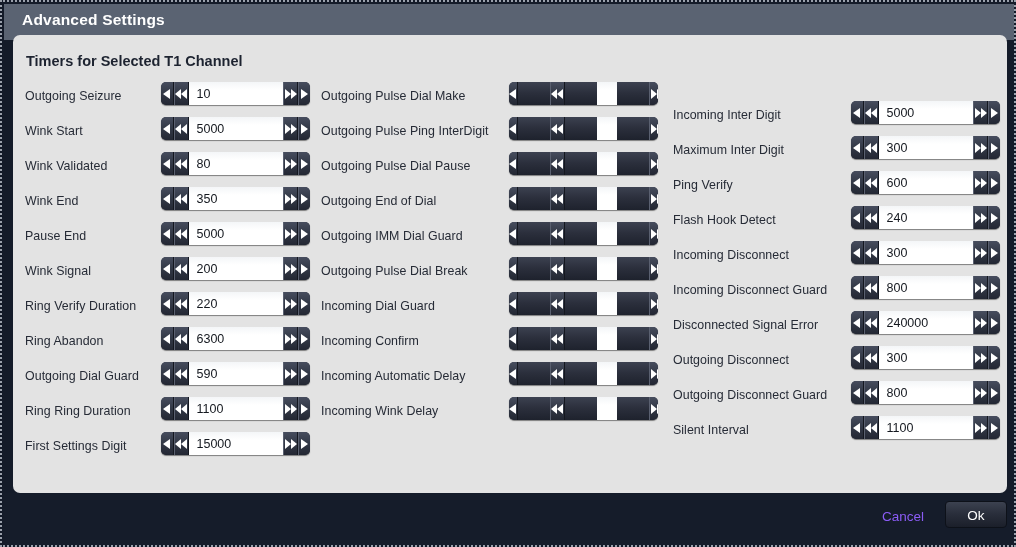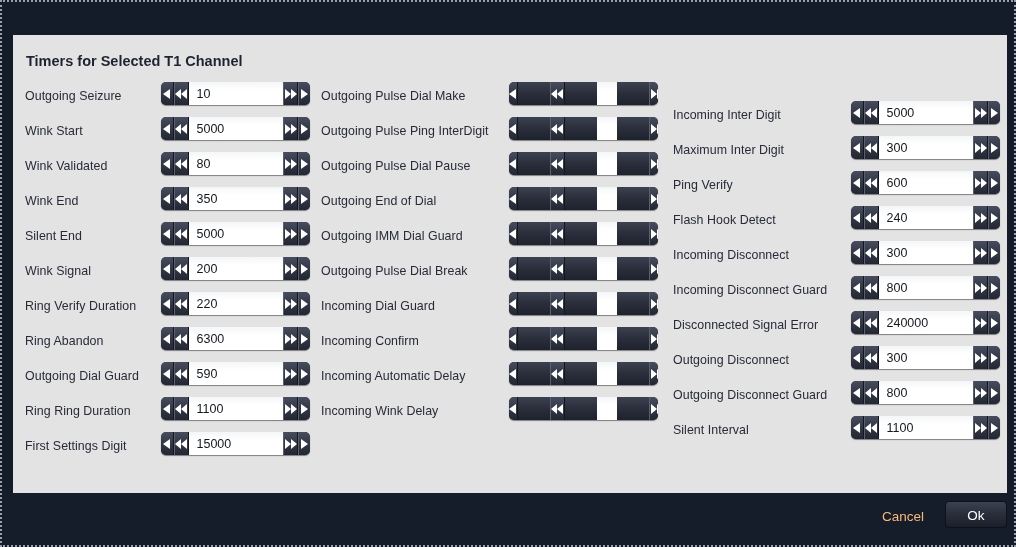--- a/index.html
+++ b/index.html
@@ -47,21 +47,21 @@
   }
 
   
   .panel {
     position: absolute;
     left: 11px;
     top: 33px;
     width: 994px;
     height: 458px;
     background: #e3e3e3;
-    border-radius: 0;
+    border-radius: 7px;
     box-sizing: border-box;
     overflow: hidden;
   }
   .section-title {
     position: absolute;
     left: 13px;
     top: 18px;
     font-size: 14.5px;
     font-weight: bold;
     color: #1d2330;
@@ -149,21 +149,21 @@
     top: 491px;
     width: 1012px;
     height: 52px;
     background: #151c2a;
   }
   .btn-cancel {
     position: absolute;
     right: 84px;
     top: 10px;
     font-size: 13.5px;
-    color: #fdba74;
+    color: #8b5cf6;
     background: none;
     border: none;
     font-family: "Liberation Sans", sans-serif;
     cursor: pointer;
     padding: 6px 8px;
   }
   .btn-ok {
     position: absolute;
     right: 9px;
     top: 8px;
@@ -177,20 +177,23 @@
     font-size: 13.5px;
     cursor: pointer;
     padding: 6px;
   }
 </style>
 </head>
 <body>
 
 <div class="window">
 
+  <div class="titlebar">
+    <div class="title-text">Advanced Settings</div>
+  </div>
 
   <div class="panel">
     <div class="section-title">Timers for Selected T1 Channel</div>
 
     <div class="col col-1" id="col0">
         <div class="row">
           <div class="row-label">Outgoing Seizure</div>
           <div class="spinner">
             <div class="sp-btn">
               <span>
@@ -327,21 +330,21 @@
             <div class="sp-btn last">
               <span>
                 <svg width="8" height="10" viewBox="0 0 8 10">
                   <polygon points="1,0 1,10 8,5"></polygon>
                 </svg>
               </span>
             </div>
           </div>
         </div>
         <div class="row">
-          <div class="row-label">Silent End</div>
+          <div class="row-label">Pause End</div>
           <div class="spinner">
             <div class="sp-btn">
               <span>
                 <svg width="8" height="10" viewBox="0 0 8 10">
                   <polygon points="7,0 7,10 0,5"></polygon>
                 </svg>
               </span>
             </div>
             <div class="sp-btn">
               <span>

